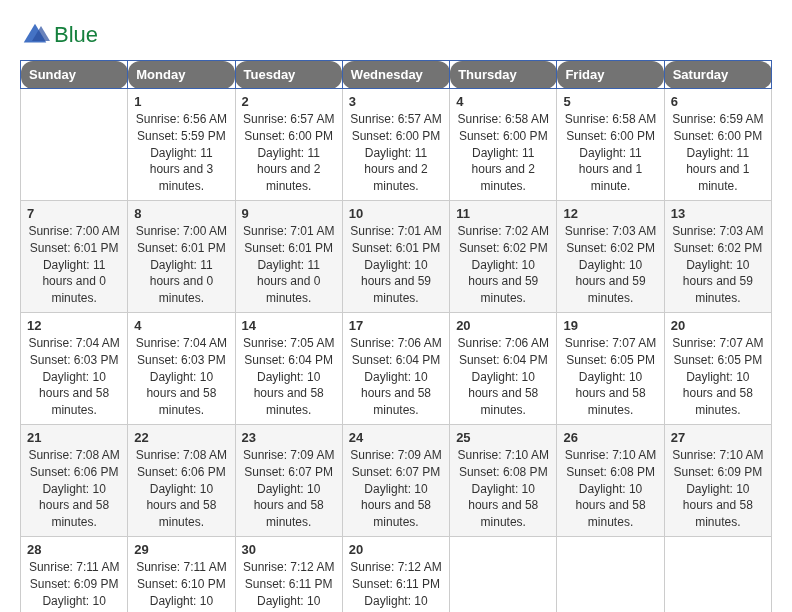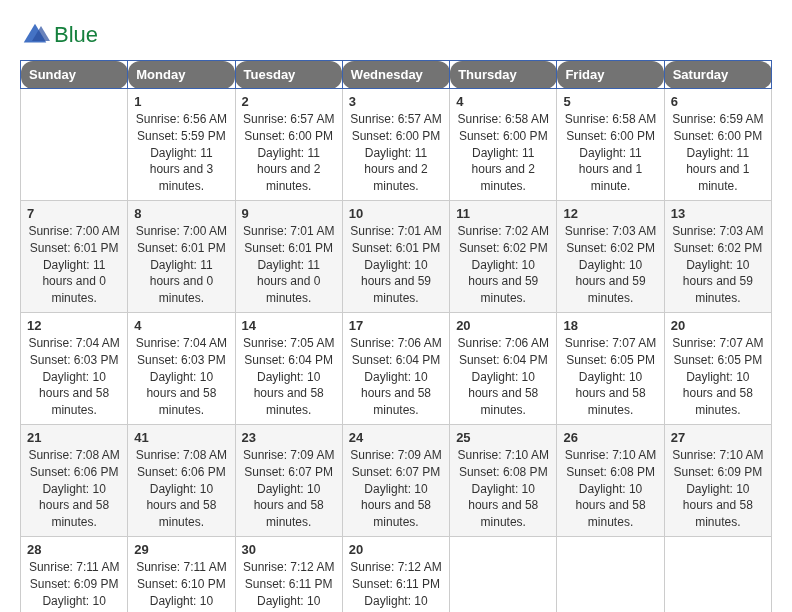--- a/index.html
+++ b/index.html
@@ -188,35 +188,35 @@
         </td>
         <td>
           <span class="day-num">17</span>
           <div class="cell-content">Sunrise: 7:06 AM<br>Sunset: 6:04 PM<br>Daylight: 10 hours and 58 minutes.</div>
         </td>
         <td>
           <span class="day-num">20</span>
           <div class="cell-content">Sunrise: 7:06 AM<br>Sunset: 6:04 PM<br>Daylight: 10 hours and 58 minutes.</div>
         </td>
         <td>
-          <span class="day-num">18</span>
+          <span class="day-num">19</span>
           <div class="cell-content">Sunrise: 7:07 AM<br>Sunset: 6:05 PM<br>Daylight: 10 hours and 58 minutes.</div>
         </td>
         <td>
           <span class="day-num">20</span>
           <div class="cell-content">Sunrise: 7:07 AM<br>Sunset: 6:05 PM<br>Daylight: 10 hours and 58 minutes.</div>
         </td>
       </tr>
       <tr>
         <td>
           <span class="day-num">21</span>
           <div class="cell-content">Sunrise: 7:08 AM<br>Sunset: 6:06 PM<br>Daylight: 10 hours and 58 minutes.</div>
         </td>
         <td>
-          <span class="day-num">41</span>
+          <span class="day-num">22</span>
           <div class="cell-content">Sunrise: 7:08 AM<br>Sunset: 6:06 PM<br>Daylight: 10 hours and 58 minutes.</div>
         </td>
         <td>
           <span class="day-num">23</span>
           <div class="cell-content">Sunrise: 7:09 AM<br>Sunset: 6:07 PM<br>Daylight: 10 hours and 58 minutes.</div>
         </td>
         <td>
           <span class="day-num">24</span>
           <div class="cell-content">Sunrise: 7:09 AM<br>Sunset: 6:07 PM<br>Daylight: 10 hours and 58 minutes.</div>
         </td>

